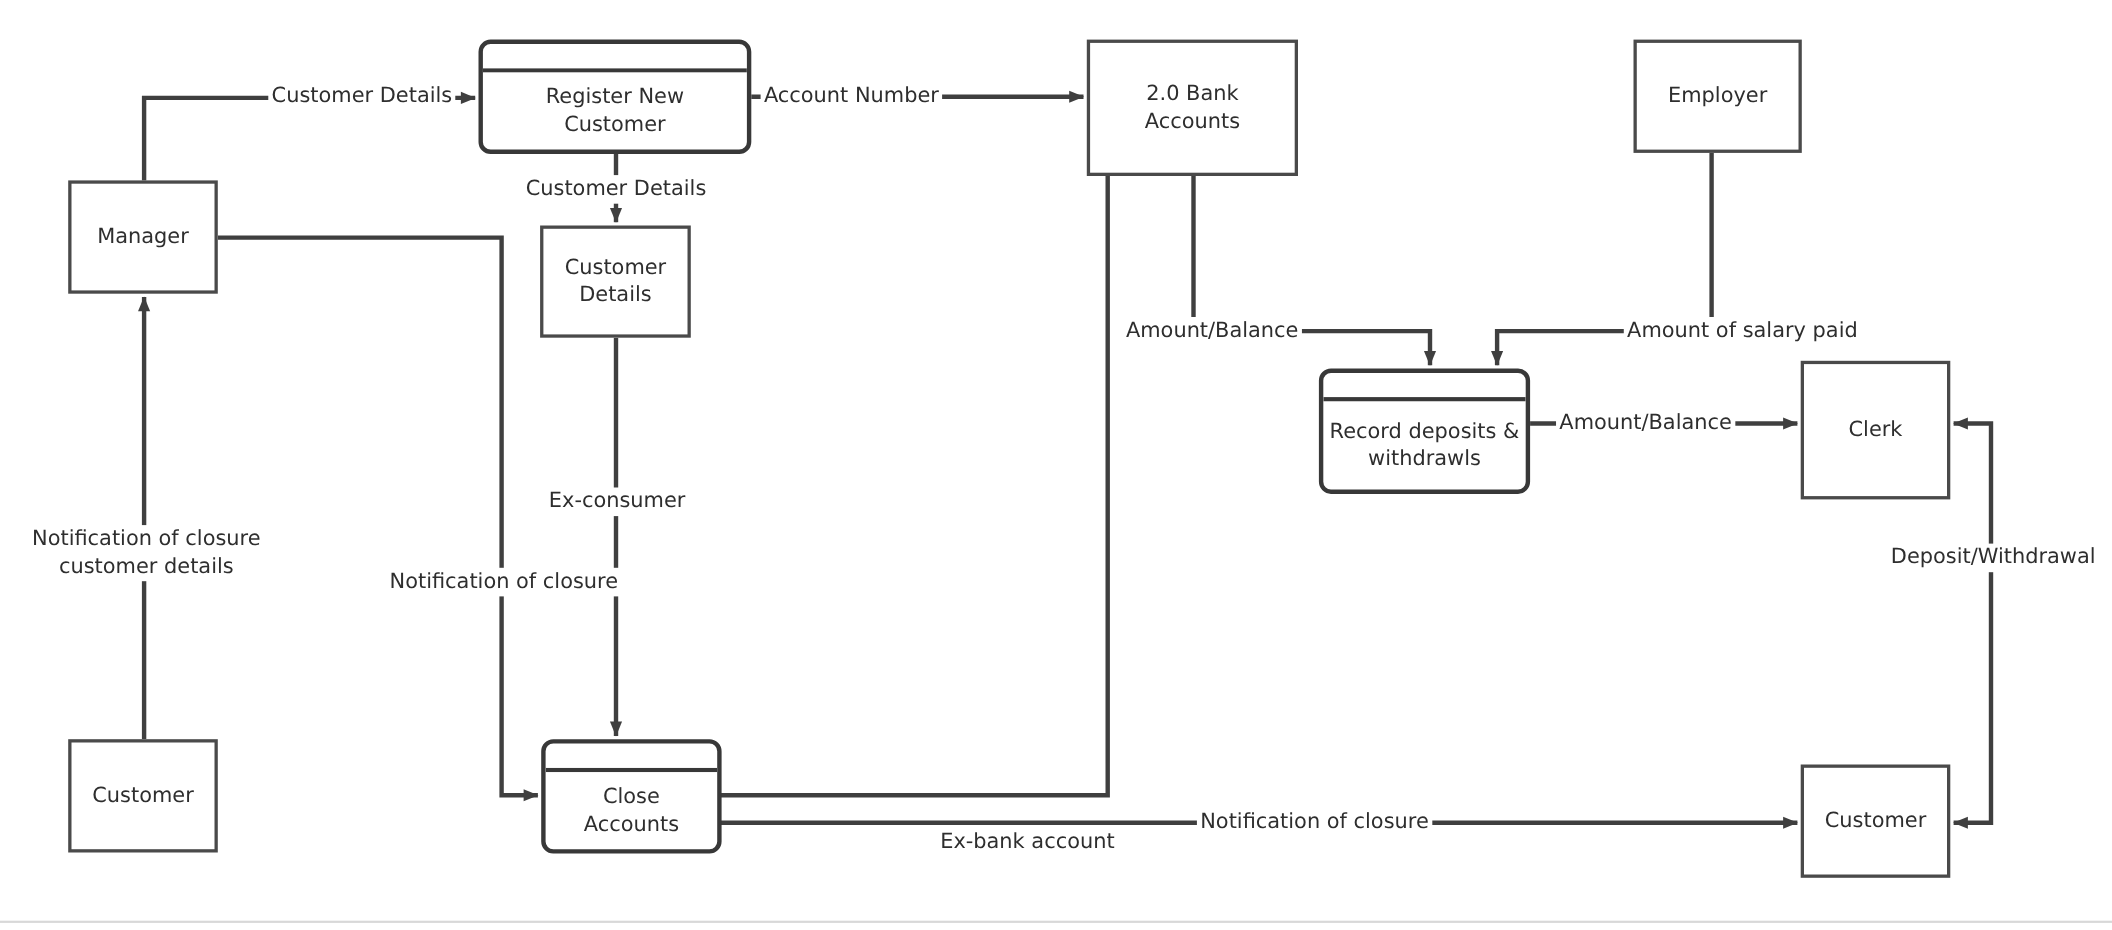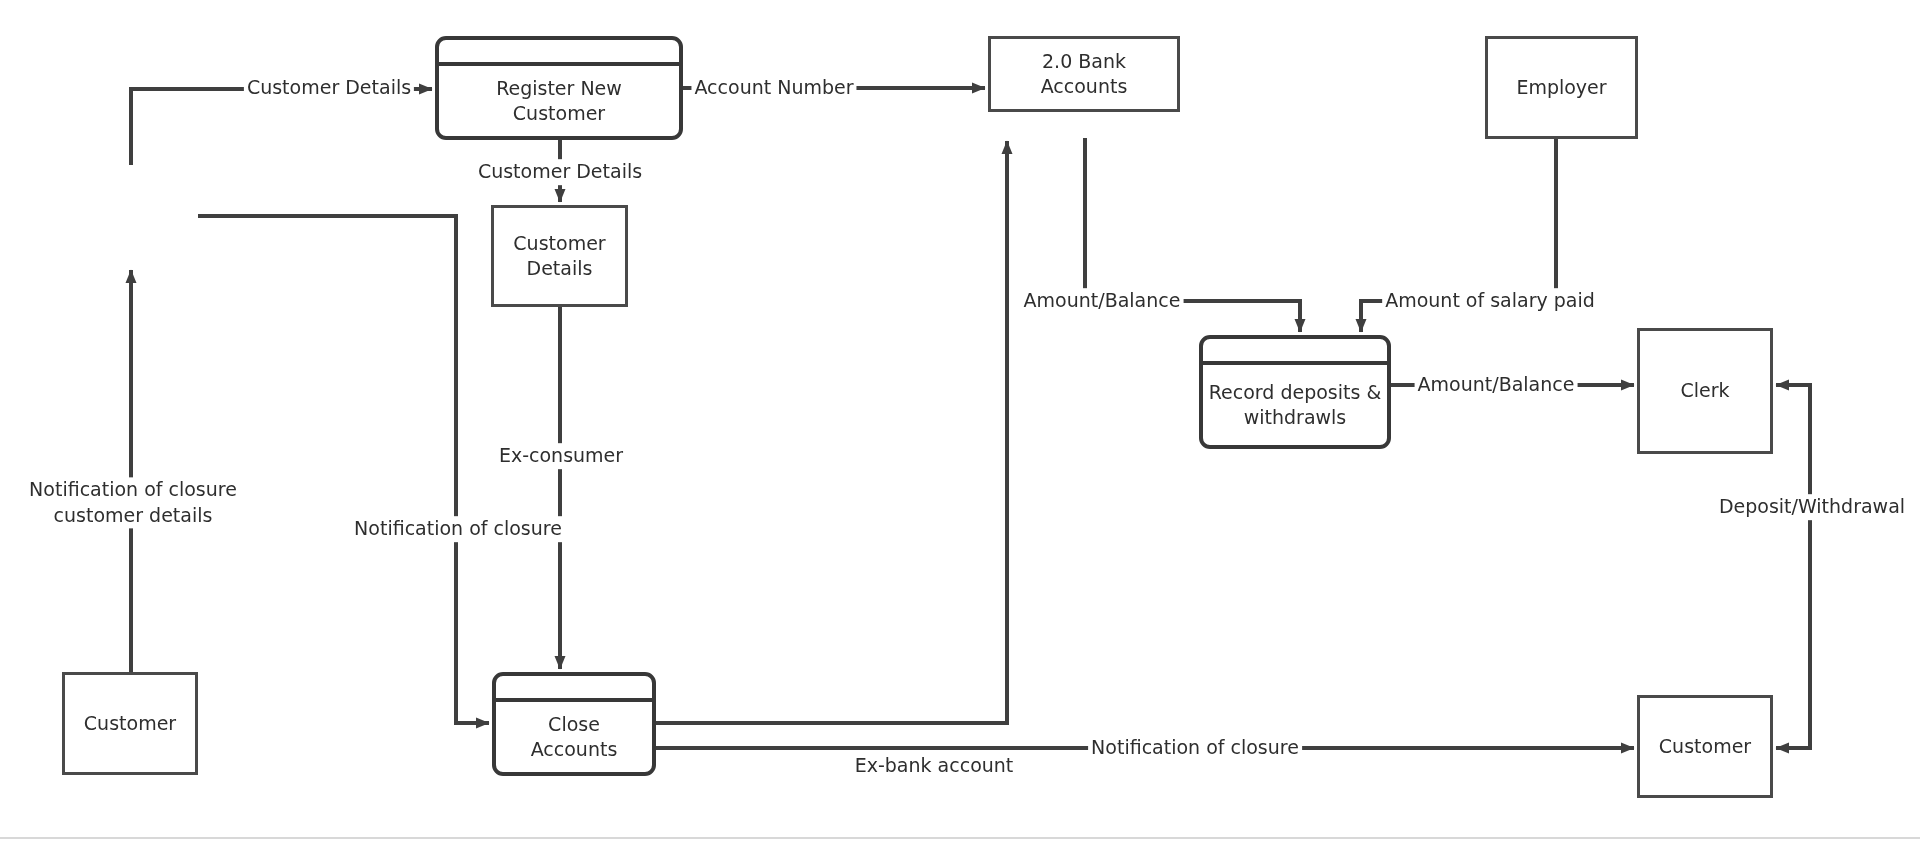--- a/index.html
+++ b/index.html
@@ -46,31 +46,34 @@
       <polyline points="628,723 1007,723 1007,141" marker-end="url(#arr)"></polyline>
       <polyline points="628,748 1634,748" marker-end="url(#arr)"></polyline>
       <polyline points="1085,138 1085,301 1300,301 1300,332" marker-end="url(#arr)"></polyline>
       <polyline points="1556,139 1556,301 1361,301 1361,332" marker-end="url(#arr)"></polyline>
       <polyline points="1391,385 1634,385" marker-end="url(#arr)"></polyline>
       <polyline points="1776,385 1810,385 1810,748 1776,748" marker-start="url(#arr)" marker-end="url(#arr)"></polyline>
       <polyline points="131,672 131,270" marker-end="url(#arr)"></polyline>
     </g>
   </svg>
 
+  <div class="node entity" style="left:62px;top:164px;width:136px;height:103px">
+    <span>Manager</span>
+  </div>
 
   <div class="node entity" style="left:62px;top:672px;width:136px;height:103px">
     <span>Customer</span>
   </div>
 
   <div class="node entity" style="left:491px;top:205px;width:137px;height:102px">
     <span>Customer
 Details</span>
   </div>
 
-  <div class="node entity" style="left:988px;top:36px;width:192px;height:76px">
+  <div class="node entity" style="left:988px;top:36px;width:192px;height:124px">
     <span>2.0 Bank
 Accounts</span>
   </div>
 
   <div class="node entity" style="left:1485px;top:36px;width:153px;height:103px">
     <span>Employer</span>
   </div>
 
   <div class="node entity" style="left:1637px;top:328px;width:136px;height:126px">
     <span>Clerk</span>
@@ -105,20 +108,20 @@
   </div>
 
   <div class="flow-label" style="left:329px;top:88px">Customer Details</div>
   <div class="flow-label" style="left:774px;top:88px">Account Number</div>
   <div class="flow-label" style="left:560px;top:172px">Customer Details</div>
   <div class="flow-label" style="left:561px;top:456px">Ex-consumer</div>
   <div class="flow-label" style="left:458px;top:529px">Notification of closure</div>
   <div class="flow-label" style="left:133px;top:503px">Notification of closure
 customer details</div>
   <div class="flow-label" style="left:1102px;top:301px">Amount/Balance</div>
-  <div class="flow-label" style="left:1490px;top:301px">Amount of salary paid</div>
+  <div class="flow-label" style="left:1584px;top:301px">Amount of salary paid</div>
   <div class="flow-label" style="left:1496px;top:385px">Amount/Balance</div>
   <div class="flow-label" style="left:1812px;top:507px">Deposit/Withdrawal</div>
   <div class="flow-label" style="left:934px;top:766px">Ex-bank account</div>
   <div class="flow-label" style="left:1195px;top:748px">Notification of closure</div>
 
   <div class="bottom-divider"></div>
 </div>
 
 </body></html>

